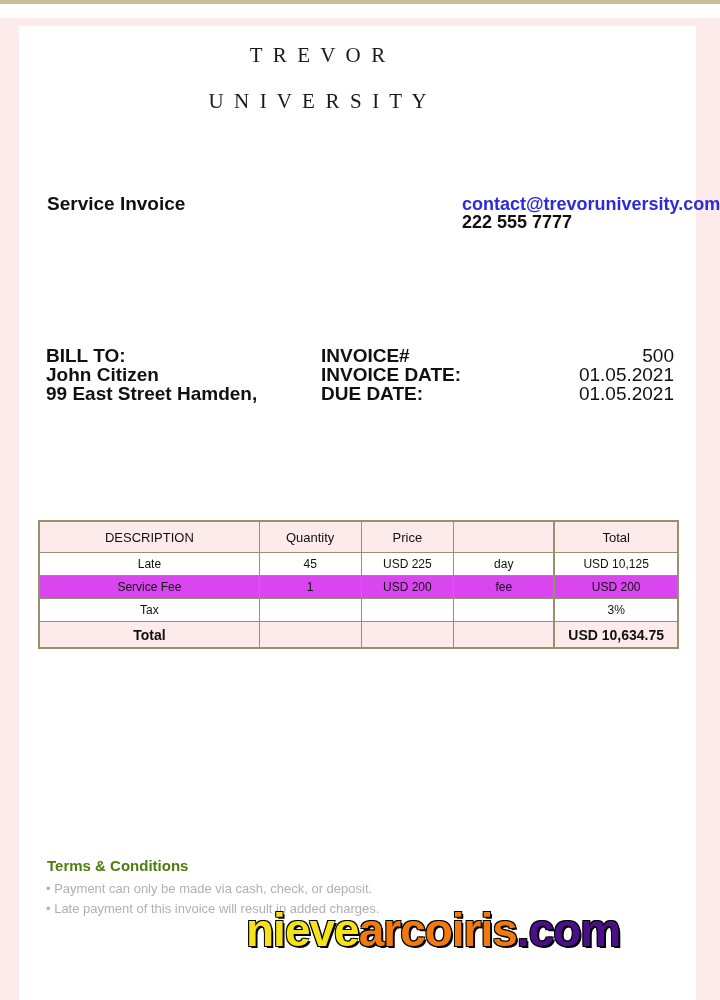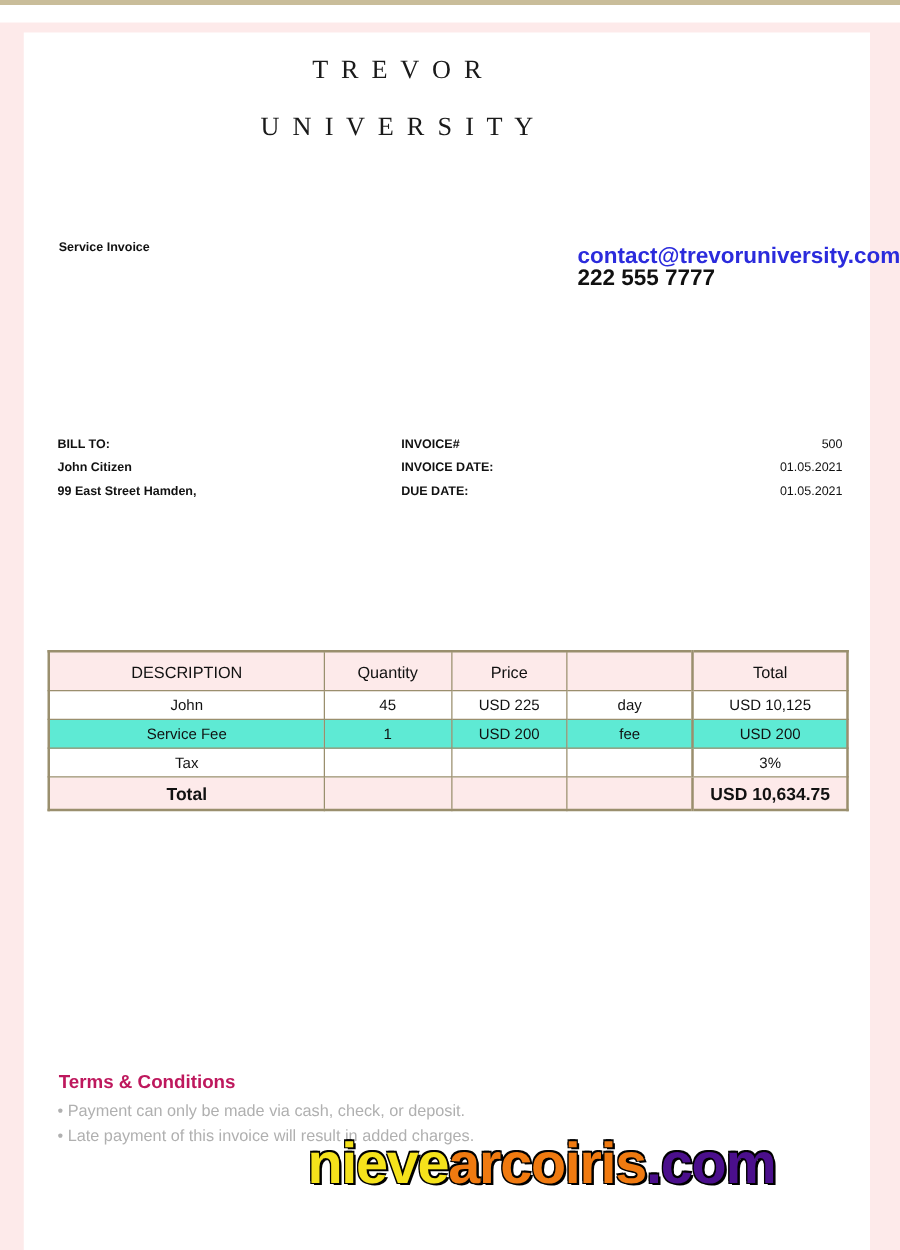--- a/index.html
+++ b/index.html
@@ -21,44 +21,44 @@
     position: absolute; left: 19px; top: 26px; width: 677px; height: 974px;
     background: #ffffff;
   }
   .brand-line {
     position: absolute; left: 0; width: 597px; text-align: center;
     font-family: "Liberation Serif", serif; font-size: 21px; color: #1a1a1a;
     white-space: pre;
   }
   .brand-1 { top: 17px; }
   .brand-2 { top: 63px; }
-  .abs { position: absolute; font-weight: bold; font-size: 10px; color: #111; }
+  .abs { position: absolute; font-weight: bold; font-size: 19px; color: #111; }
   .doc-type { left: 28px; top: 167px; }
   .email { left: 443px; top: 168px; color: #2b2bdc; font-size: 18px; }
   .phone { left: 443px; top: 186px; font-size: 18px; }
   .bill { left: 27px; top: 320px; line-height: 19px; }
   .inv-labels { left: 302px; top: 320px; line-height: 19px; }
   .inv-values { right: 22px; top: 320px; line-height: 19px; text-align: right; font-weight: normal; }
   .inv-values div, .inv-labels div, .bill div { white-space: nowrap; }
 
   table.items {
     position: absolute; left: 19px; top: 494px; width: 641px;
     border-collapse: collapse; font-size: 12px; color: #111;
     border: 2px solid #9a8f6e;
   }
   table.items td, table.items th {
     border: 1px solid #9a8f6e; text-align: center; padding: 0;
   }
   table.items th { height: 30px; font-weight: normal; font-size: 13px; background: #fdeaea; }
   table.items tr.r td { height: 22px; }
-  table.items tr.pink td { background: #5eead4; }
+  table.items tr.pink td { background: #d946ef; }
   table.items tr.total td { height: 25px; background: #fdeaea; font-weight: bold; font-size: 14px; }
   table.items .sep-left { border-left: 2px solid #9a8f6e; }
 
-  .terms-title { position: absolute; left: 28px; top: 831px; font-size: 15px; font-weight: bold; color: #be185d; }
+  .terms-title { position: absolute; left: 28px; top: 831px; font-size: 15px; font-weight: bold; color: #4d7c0f; }
   .terms-list { position: absolute; left: 27px; top: 853px; font-size: 13px; color: #b0b0b0; line-height: 20px; }
   .terms-list div { white-space: nowrap; }
 
   .watermark {
     position: absolute; left: 246px; top: 903px; font-size: 46px; font-weight: bold;
     letter-spacing: -1px; white-space: nowrap;
     text-shadow: 2px 2px 0 #000, -1px -1px 0 #000, 1px -1px 0 #000, -1px 1px 0 #000;
     font-family: "Liberation Sans", sans-serif;
   }
 </style>
@@ -103,21 +103,21 @@
     </colgroup>
     <tbody>
         <tr>
       <th>DESCRIPTION</th>
       <th>Quantity</th>
       <th>Price</th>
       <th></th>
       <th class="sep-left">Total</th>
     </tr>
     <tr class="r">
-      <td>John</td>
+      <td>Late</td>
       <td>45</td>
       <td>USD 225</td>
       <td>day</td>
       <td class="sep-left">USD 10,125</td>
     </tr>
     <tr class="r pink">
       <td>Service Fee</td>
       <td>1</td>
       <td>USD 200</td>
       <td>fee</td>

